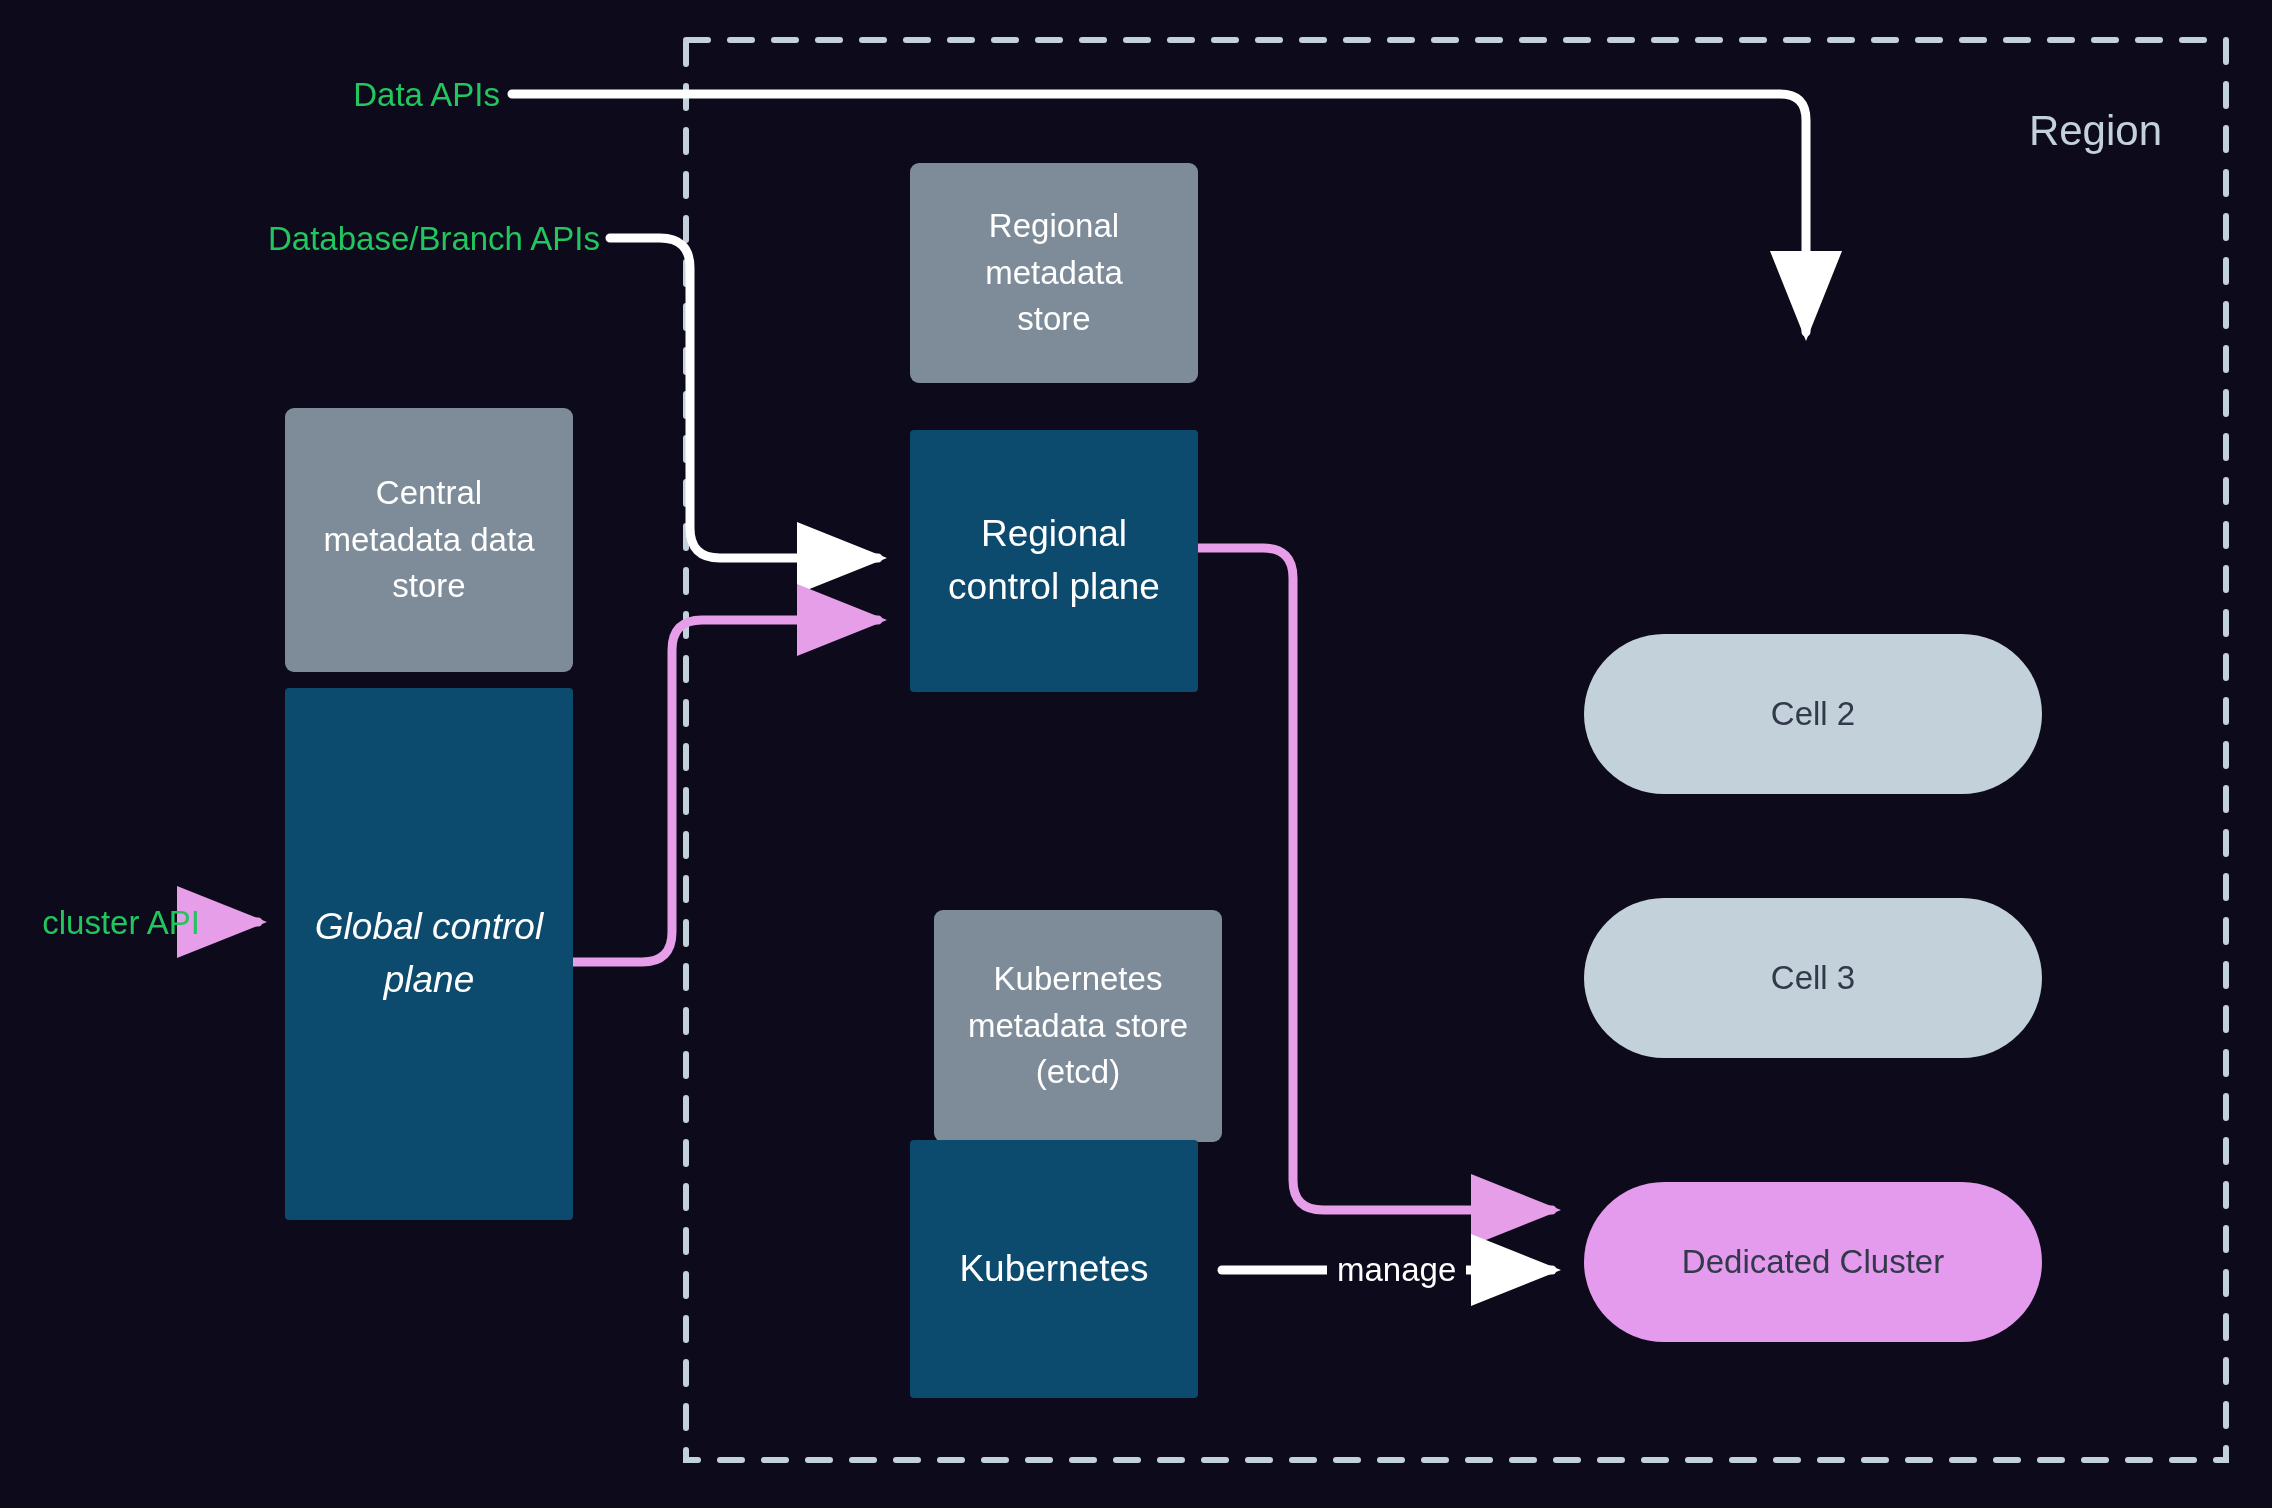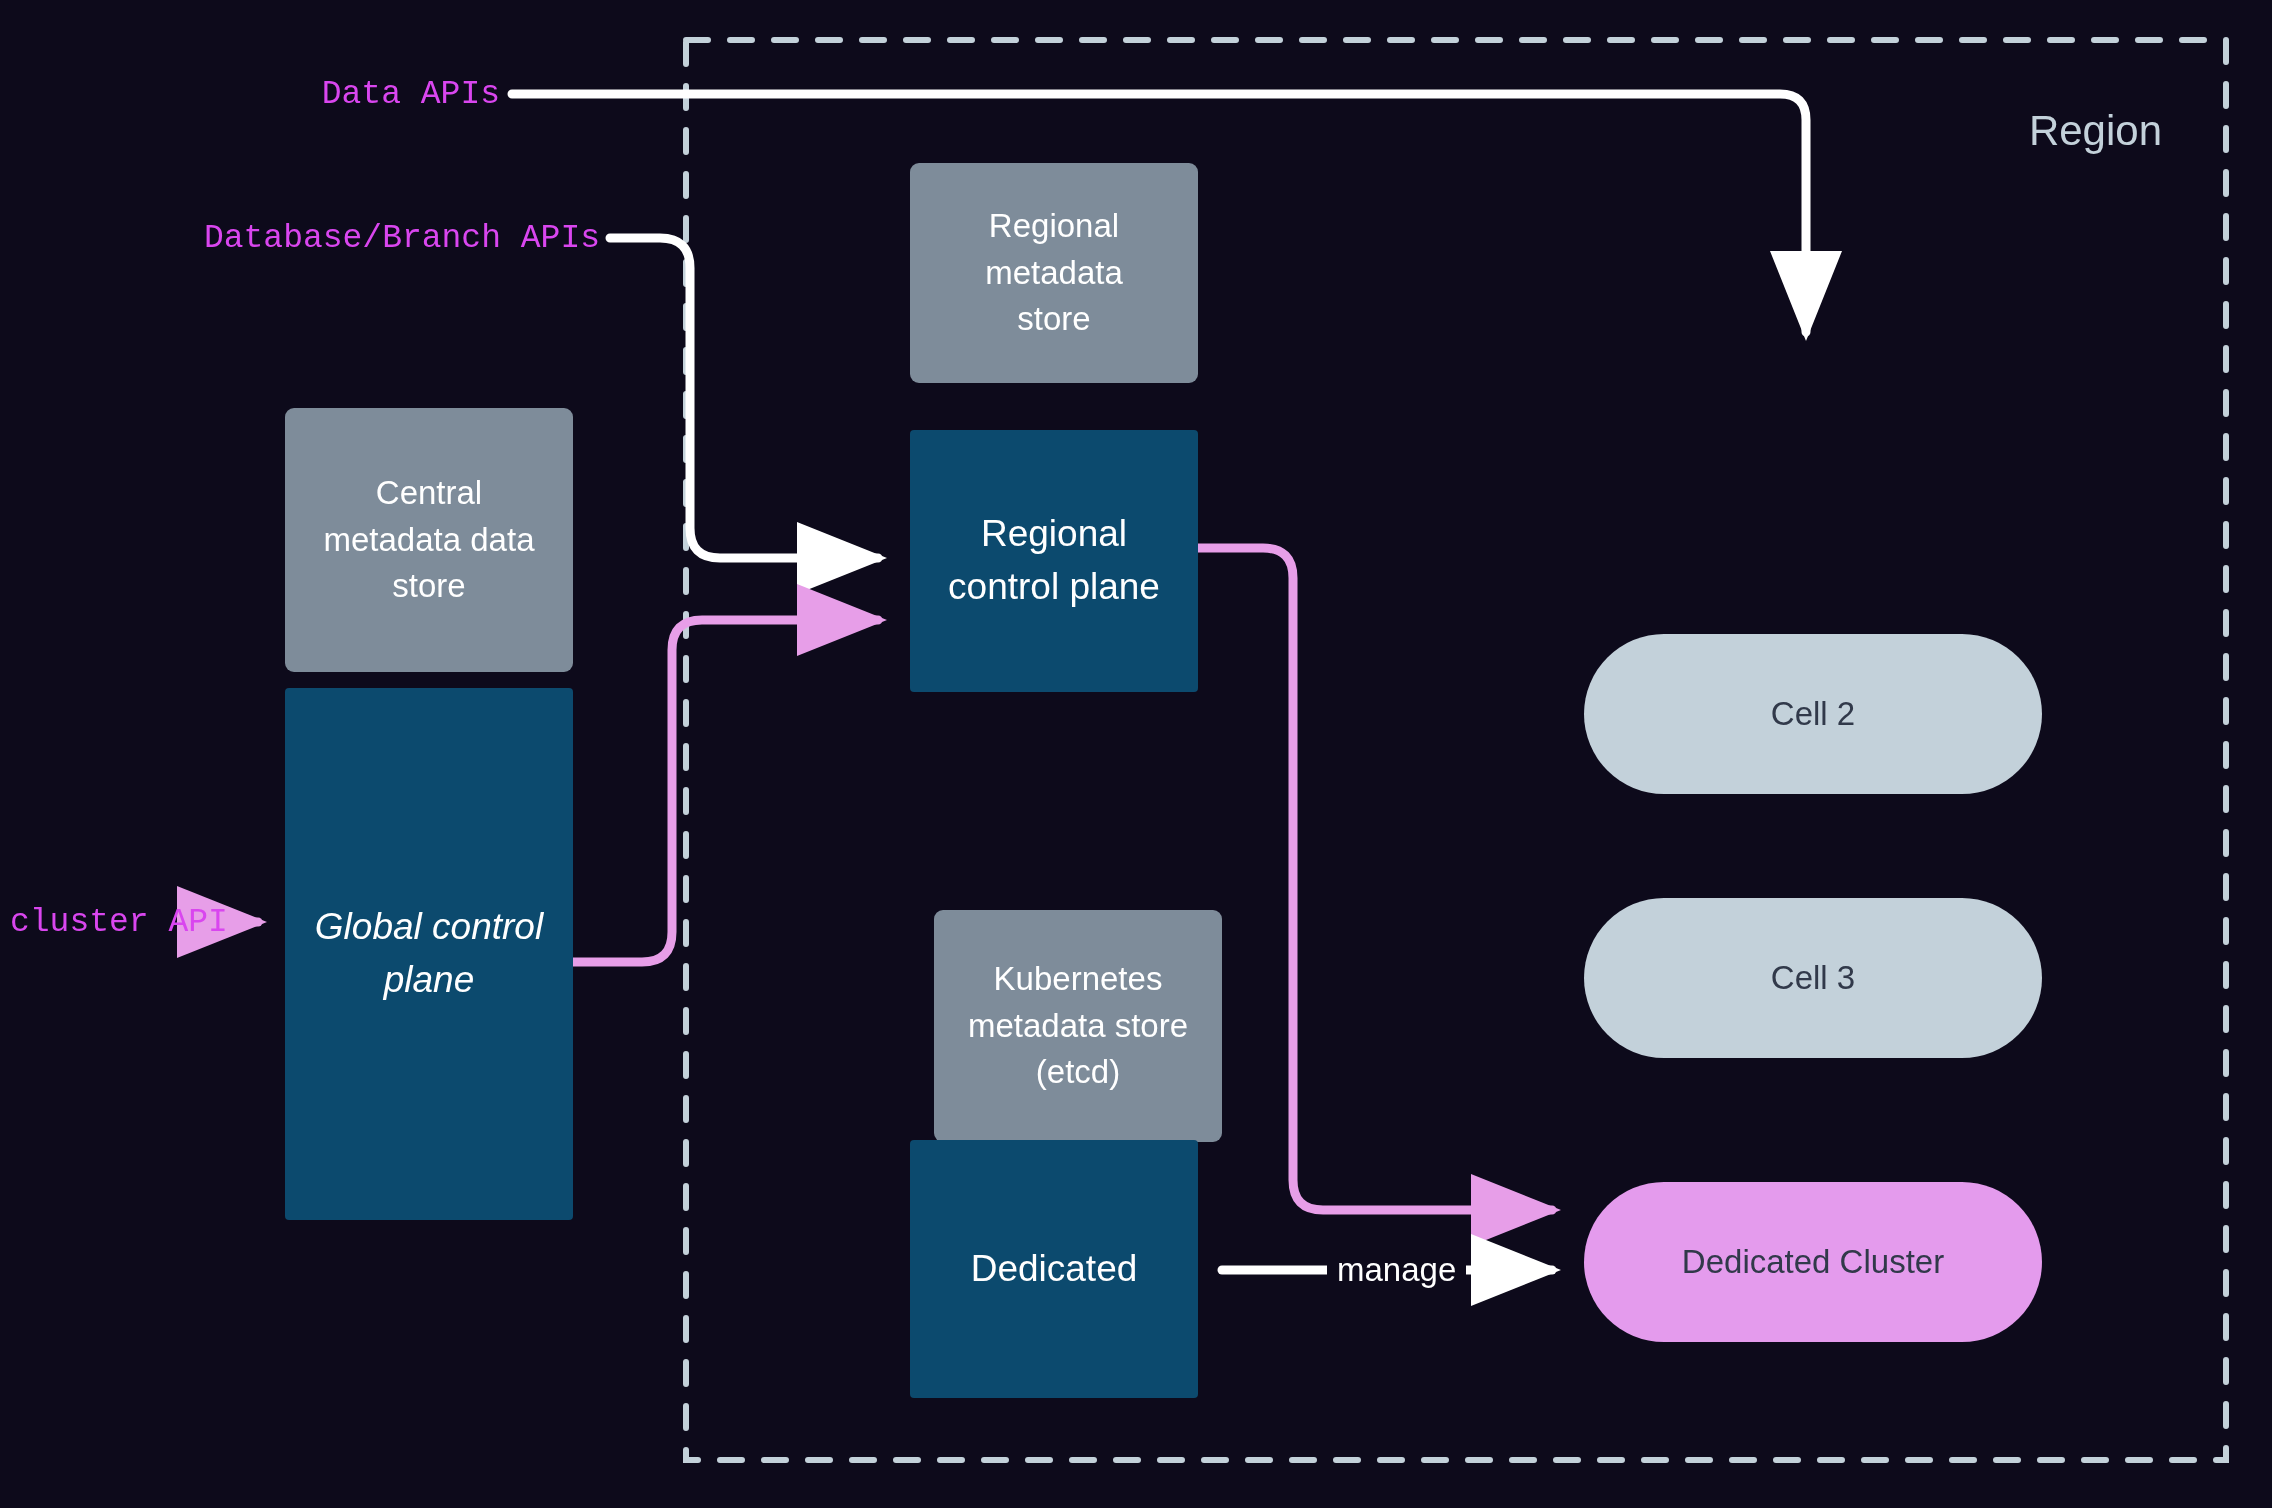--- a/index.html
+++ b/index.html
@@ -52,25 +52,24 @@
     font-size: 33px;
   }
   .node-dedicated {
     background: #e49bed;
     color: #31394a;
     border-radius: 999px;
     font-size: 33px;
   }
   .edge-label {
     position: absolute;
-    color: #d946ef;
+    color: #22c55e;
     font-size: 33px;
     white-space: nowrap;
     line-height: 1;
-    font-family: Liberation Mono, monospace;
   }
   .edge-label.right-anchor { text-align: right; }
   .region-title {
     position: absolute;
     color: #c3d1da;
     font-size: 42px;
     white-space: nowrap;
     line-height: 1;
   }
   .inline-label {
@@ -126,21 +125,21 @@
   <div class="node node-gray" style="left:285px; top:408px; width:288px; height:264px; padding:0 26px;">Central metadata data store</div>
 
   <div class="node node-purple" style="left:285px; top:688px; width:288px; height:532px; padding:0 26px;font-style:italic;">Global control plane</div>
 
   <div class="node node-gray" style="left:910px; top:163px; width:288px; height:220px; padding:0 34px;">Regional metadata store</div>
 
   <div class="node node-purple" style="left:910px; top:430px; width:288px; height:262px; padding:0 34px;">Regional control plane</div>
 
   <div class="node node-gray" style="left:934px; top:910px; width:288px; height:232px; padding:0 16px;">Kubernetes metadata store (etcd)</div>
 
-  <div class="node node-purple" style="left:910px; top:1140px; width:288px; height:258px; padding:0 18px;">Dedicated</div>
+  <div class="node node-purple" style="left:910px; top:1140px; width:288px; height:258px; padding:0 18px;">Kubernetes</div>
 
 
   <div class="node node-cell" style="left:1584px; top:634px; width:458px; height:160px;">Cell 2</div>
 
   <div class="node node-cell" style="left:1584px; top:898px; width:458px; height:160px;">Cell 3</div>
 
   <div class="node node-dedicated" style="left:1584px; top:1182px; width:458px; height:160px;">Dedicated Cluster</div>
 
 </div>
 

